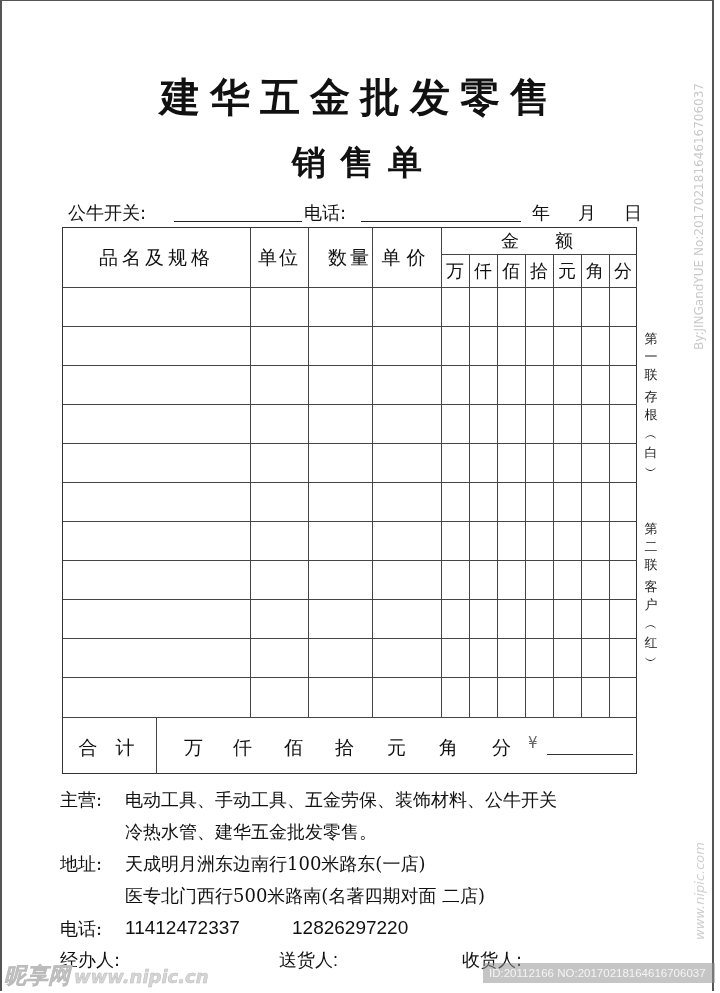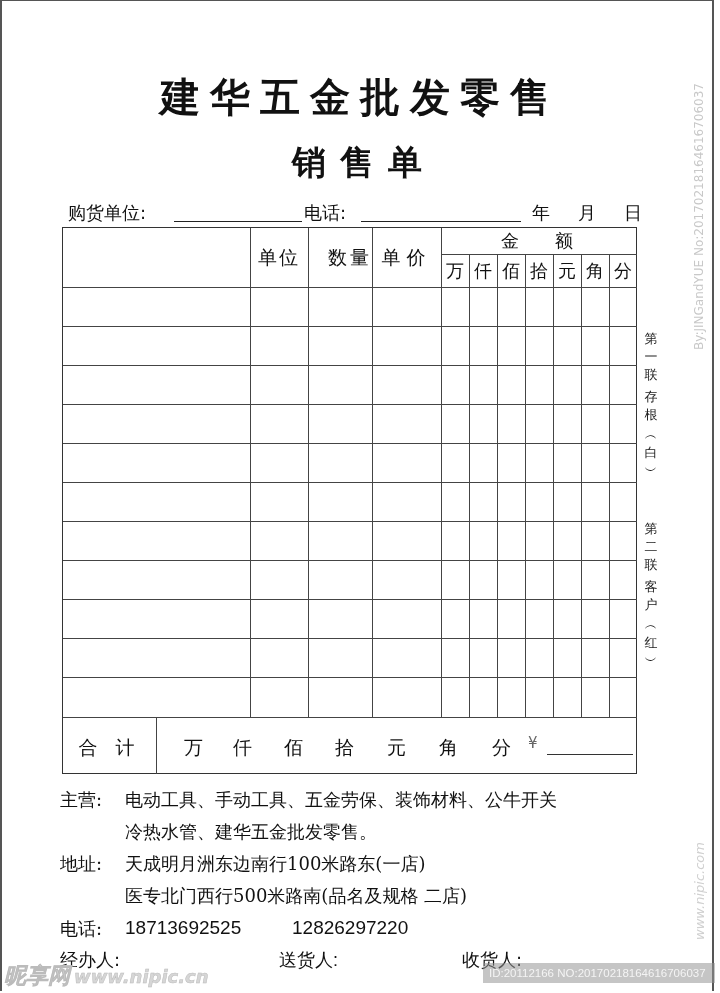--- a/index.html
+++ b/index.html
@@ -46,21 +46,21 @@
   </style>
 </head>
 <body>
 
 <div class="page-border"></div>
 
 <div class="title">建华五金批发零售</div>
 <div class="subtitle">销售单</div>
 
 <div class="info-line">
-  <span style="left:0;">购货单位:</span>
+  <span style="left:0;">公牛开关:</span>
   <span style="left:106px;"><span class="uline" style="width:128px;position:static;"></span></span>
   <span style="left:236px;">电话:</span>
   <span style="left:293px;"><span class="uline" style="width:160px;position:static;"></span></span>
   <span style="left:464px;">年</span>
   <span style="left:510px;">月</span>
   <span style="left:556px;">日</span>
 </div>
 
 <div class="grid">
 
@@ -84,20 +84,21 @@
   <div class="hline" style="left:0; top:176px; width:574px;"></div>
   <div class="hline" style="left:0; top:215px; width:574px;"></div>
   <div class="hline" style="left:0; top:254px; width:574px;"></div>
   <div class="hline" style="left:0; top:293px; width:574px;"></div>
   <div class="hline" style="left:0; top:332px; width:574px;"></div>
   <div class="hline" style="left:0; top:371px; width:574px;"></div>
   <div class="hline" style="left:0; top:410px; width:574px;"></div>
   <div class="hline" style="left:0; top:449px; width:574px;"></div>
   <div class="hline" style="left:0; top:489px; width:574px;"></div>
 
+  <div class="hdr" style="left:0; width:187px; top:17px; letter-spacing:4px;">品名及规格</div>
   <div class="hdr" style="left:187px; width:58px; top:17px; letter-spacing:2px;">单位</div>
   <div class="hdr" style="left:245px; width:64px; top:17px; letter-spacing:3px;text-align:right;">数量</div>
   <div class="hdr" style="left:309px; width:69px; top:17px; letter-spacing:6px;">单价</div>
   <div class="hdr sm" style="left:378px; width:192px; top:1px;">金　　额</div>
   <div class="hdr sm" style="left:378px; width:28px; top:31px;">万</div>
   <div class="hdr sm" style="left:406px; width:28px; top:31px;">仟</div>
   <div class="hdr sm" style="left:434px; width:28px; top:31px;">佰</div>
   <div class="hdr sm" style="left:462px; width:28px; top:31px;">拾</div>
   <div class="hdr sm" style="left:490px; width:28px; top:31px;">元</div>
   <div class="hdr sm" style="left:518px; width:28px; top:31px;">角</div>
@@ -146,23 +147,23 @@
   <div>︵</div>
   <div>红</div>
   <div>︶</div>
 </div>
 
 <div class="footer-line" style="left:60px; top:788px;">主营:</div>
 <div class="footer-line" style="left:125px; top:788px;text-align:right;">电动工具、手动工具、五金劳保、装饰材料、公牛开关</div>
 <div class="footer-line" style="left:125px; top:820px;">冷热水管、建华五金批发零售。</div>
 <div class="footer-line" style="left:60px; top:852px;">地址:</div>
 <div class="footer-line" style="left:125px; top:852px;">天成明月洲东边南行100米路东(一店)</div>
-<div class="footer-line" style="left:125px; top:884px;">医专北门西行500米路南(品名及规格 二店)</div>
+<div class="footer-line" style="left:125px; top:884px;">医专北门西行500米路南(名著四期对面 二店)</div>
 <div class="footer-line" style="left:60px; top:917px;">电话:</div>
-<div class="footer-line sans" style="left:125px; top:917px;">18713692525</div>
+<div class="footer-line sans" style="left:125px; top:917px;">11412472337</div>
 <div class="footer-line sans" style="left:292px; top:917px;">12826297220</div>
 <div class="footer-line" style="left:60px; top:948px; font-family:'DejaVu Sans',sans-serif;">经办人:</div>
 <div class="footer-line" style="left:279px; top:948px; font-family:Liberation Sans, sans-serif;">送货人:</div>
 <div class="footer-line" style="left:462px; top:948px; font-family:'DejaVu Sans',sans-serif;">收货人:</div>
 
 <div class="wm-right">By:JINGandYUE No:20170218164616706037</div>
 <div class="wm-right2">www.nipic.com</div>
 <div class="wm-bottom-left">
   <span>昵享网</span><span class="url">www.nipic.cn</span>
 </div>

